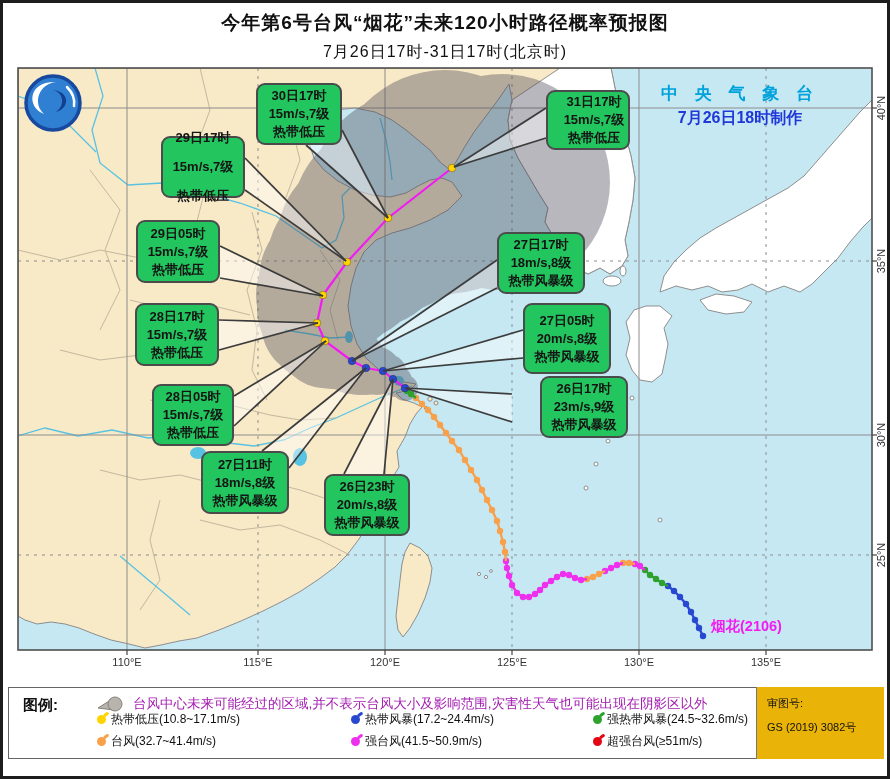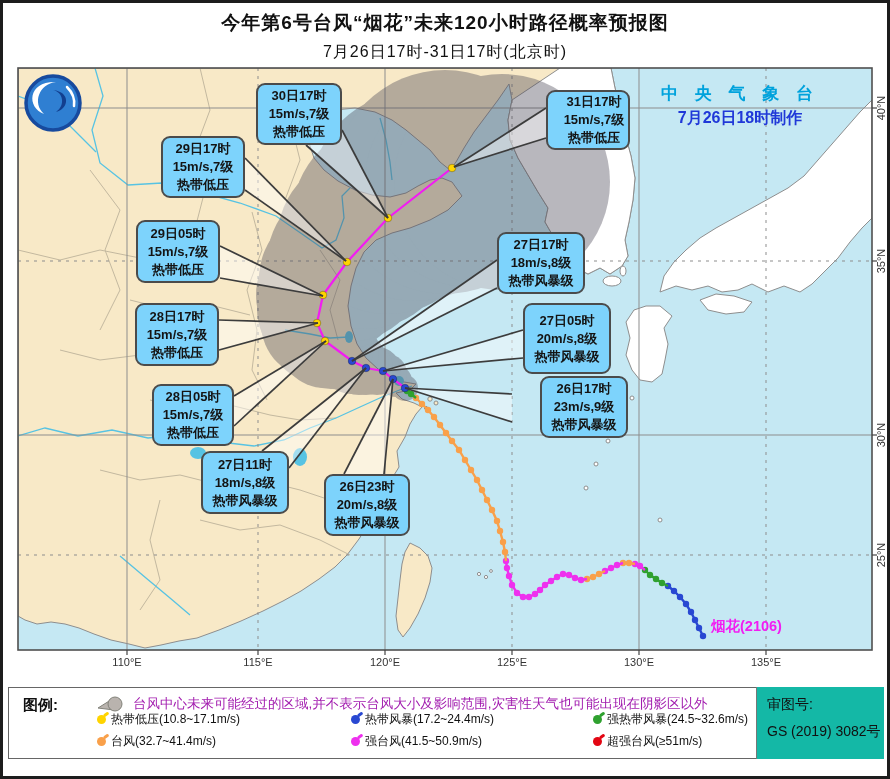--- a/index.html
+++ b/index.html
@@ -5,31 +5,31 @@
   html,body{margin:0;padding:0;background:#fff;}
   body{width:890px;height:779px;position:relative;font-family:"Liberation Sans","DejaVu Sans",sans-serif;overflow:hidden;}
   .frame{position:absolute;inset:0;border:3px solid #1d1d1d;pointer-events:none;z-index:50;}
   .title{position:absolute;left:0;top:10px;width:890px;text-align:center;color:#111;}
   .title .l1{font-size:19px;font-weight:bold;letter-spacing:1px;}
   .title .l2{font-size:16px;font-weight:normal;margin-top:6px;letter-spacing:1px;}
   .credit{position:absolute;left:600px;top:82px;width:280px;text-align:center;z-index:20;}
   .credit .agency{color:#00a2dc;font-size:17px;font-weight:bold;letter-spacing:6px;}
   .credit .issued{color:#2038d8;font-size:16px;font-weight:bold;margin-top:3px;}
   #mapsvg{position:absolute;left:0;top:0;}
-  .callout{position:absolute;background:#7dd3fc;border:2px solid #4b4b4b;border-radius:9px;
+  .callout{position:absolute;background:#22c55e;border:2px solid #4b4b4b;border-radius:9px;
            text-align:center;color:#141414;font-size:13px;font-weight:bold;line-height:18px;
            display:flex;flex-direction:column;justify-content:center;z-index:10;box-sizing:border-box;}
   .legend{position:absolute;left:8px;top:687px;width:876px;height:72px;border:1.5px solid #666;box-sizing:border-box;background:#fff;z-index:20;}
   .legend .cap{position:absolute;left:14px;top:8px;font-size:15px;font-weight:bold;color:#111;}
   .legend .desc{position:absolute;left:124px;top:7px;font-size:13.5px;color:#a21caf;white-space:nowrap;}
   .legend .coneicon{position:absolute;left:86px;top:6px;}
   .legend .item{position:absolute;font-size:12px;color:#111;white-space:nowrap;display:flex;align-items:center;gap:5px;}
   .legend .dot{width:9px;height:9px;border-radius:50%;position:relative;display:inline-block;flex:0 0 auto;}
   .legend .dot::after{content:"";position:absolute;width:6px;height:2.5px;background:inherit;top:-2.5px;right:-3px;transform:rotate(-35deg);border-radius:2px;}
-  .review{position:absolute;left:756px;top:687px;width:128px;height:72px;border-left:1.5px solid #777;box-sizing:border-box;padding:9px 0 0 10px;font-size:14px;color:#111;z-index:21;background:#14b8a6;}
+  .review{position:absolute;left:756px;top:687px;width:128px;height:72px;border-left:1.5px solid #777;box-sizing:border-box;padding:9px 0 0 10px;font-size:11px;color:#111;z-index:21;background:#eab308;}
   .review .no{margin-top:9px;}
 </style>
 </head>
 <body>
 
 <div class="frame"></div>
 
 <div class="title">
   <div class="l1">今年第6号台风“烟花”未来120小时路径概率预报图</div>
   <div class="l2">7月26日17时-31日17时(北京时)</div>
@@ -321,21 +321,21 @@
     <div class="callout" style="left: 256px; top: 83px; width: 86px; height: 62px;">
       <div>30日17时</div>
       <div>15m/s,7级</div>
       <div>热带低压</div>
     </div>
     <div class="callout" style="left: 546px; top: 90px; width: 84px; height: 60px; padding-left: 12px;">
       <div>31日17时</div>
       <div>15m/s,7级</div>
       <div>热带低压</div>
     </div>
-    <div class="callout" style="left: 161px; top: 136px; width: 84px; height: 62px;">
+    <div class="callout" style="left: 161px; top: 136px; width: 84px; height: 62px; gap: 11px;">
       <div>29日17时</div>
       <div>15m/s,7级</div>
       <div>热带低压</div>
     </div>
     <div class="callout" style="left: 136px; top: 220px; width: 84px; height: 63px;">
       <div>29日05时</div>
       <div>15m/s,7级</div>
       <div>热带低压</div>
     </div>
     <div class="callout" style="left: 135px; top: 303px; width: 84px; height: 63px;">

